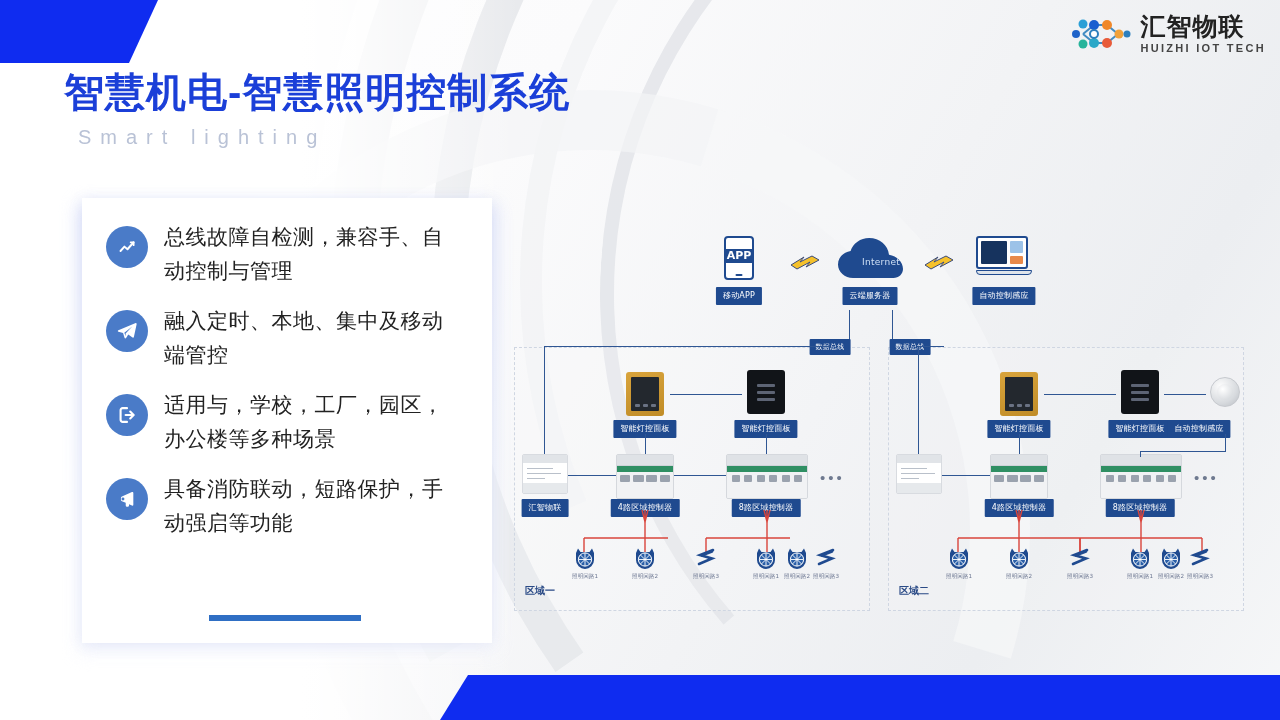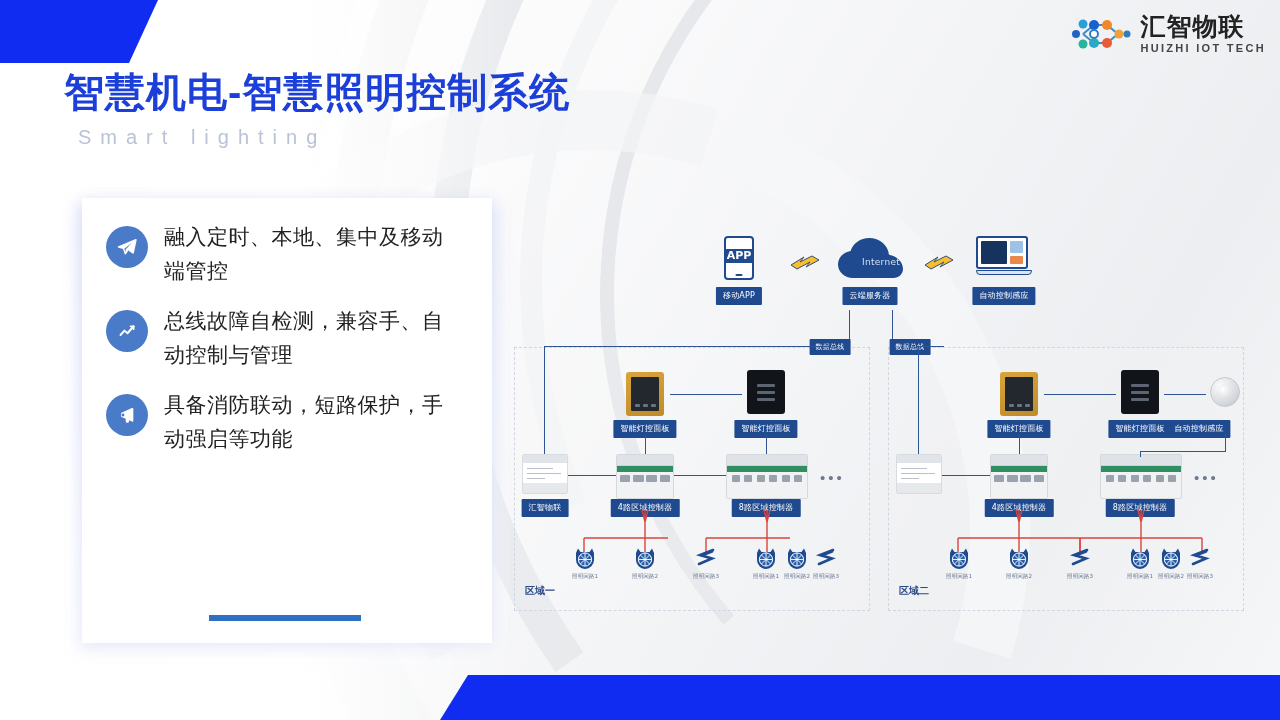--- a/index.html
+++ b/index.html
@@ -178,38 +178,48 @@
       <span class="logo-en">HUIZHI IOT TECH</span>
     </div>
   </div>
 
   <div class="card-shadow"></div>
   <div class="card">
     <div class="feat-list">
 
       <div class="feat">
         <span class="feat-ico">
-          <svg width="22" height="22" viewBox="0 0 24 24" fill="#fff">
-              <path d="M21.5 3.2 2.6 11.1c-.8.3-.8 1.4.1 1.6l5 1.4 1.6 5.3c.2.8 1.3.9 1.7.2l2.4-3.9 4.6 3.4c.6.4 1.4.1 1.5-.6l3-13.8c.2-.9-.7-1.6-1.5-1.3zM9.1 13.8l8.6-6.6-7.2 7.6.1 3z"></path>
-            </svg>
-        </span>
-        <span class="feat-txt">融入定时、本地、集中及移动端管控</span>
-      </div>
-
-      <div class="feat">
-        <span class="feat-ico">
           <svg width="21" height="21" viewBox="0 0 24 24" fill="none" stroke="#fff" stroke-width="2.2" stroke-linecap="round" stroke-linejoin="round">
               <path d="M4 16l4.5-5 3.5 3 7-8"></path>
               <path d="M19 6h-3.4M19 6v3.4" stroke-width="2"></path>
               <path d="M4 16v3h15" stroke-width="1.8" opacity=".0"></path>
             </svg>
         </span>
         <span class="feat-txt">总线故障自检测，兼容手、自动控制与管理</span>
       </div>
 
+      <div class="feat">
+        <span class="feat-ico">
+          <svg width="22" height="22" viewBox="0 0 24 24" fill="#fff">
+              <path d="M21.5 3.2 2.6 11.1c-.8.3-.8 1.4.1 1.6l5 1.4 1.6 5.3c.2.8 1.3.9 1.7.2l2.4-3.9 4.6 3.4c.6.4 1.4.1 1.5-.6l3-13.8c.2-.9-.7-1.6-1.5-1.3zM9.1 13.8l8.6-6.6-7.2 7.6.1 3z"></path>
+            </svg>
+        </span>
+        <span class="feat-txt">融入定时、本地、集中及移动端管控</span>
+      </div>
+
+      <div class="feat">
+        <span class="feat-ico">
+          <svg width="22" height="22" viewBox="0 0 24 24" fill="none" stroke="#fff" stroke-width="2.3" stroke-linecap="round" stroke-linejoin="round">
+              <path d="M12 4.5H7.2A2.2 2.2 0 0 0 5 6.7v10.6a2.2 2.2 0 0 0 2.2 2.2H12"></path>
+              <path d="M15.5 8.3 19.2 12l-3.7 3.7"></path>
+              <path d="M10.5 12h8.4"></path>
+            </svg>
+        </span>
+        <span class="feat-txt">适用与，学校，工厂，园区，办公楼等多种场景</span>
+      </div>
 
       <div class="feat">
         <span class="feat-ico">
           <svg width="22" height="22" viewBox="0 0 24 24" fill="#fff">
               <path d="M6.5 9.2 17.4 4.4c.7-.3 1.5.2 1.5 1v12.8c0 .8-.8 1.3-1.5 1l-3.2-1.4v.9c0 1-.8 1.8-1.8 1.8s-1.8-.8-1.8-1.8v-2.5l-4.1-1.8A1.6 1.6 0 0 1 5.4 13v-2.3c0-.6.4-1.2 1.1-1.5z"></path>
               <circle cx="7.6" cy="11.9" r="1.6" fill="#4a7bc8"></circle>
             </svg>
         </span>
         <span class="feat-txt">具备消防联动，短路保护，手动强启等功能</span>
       </div>

